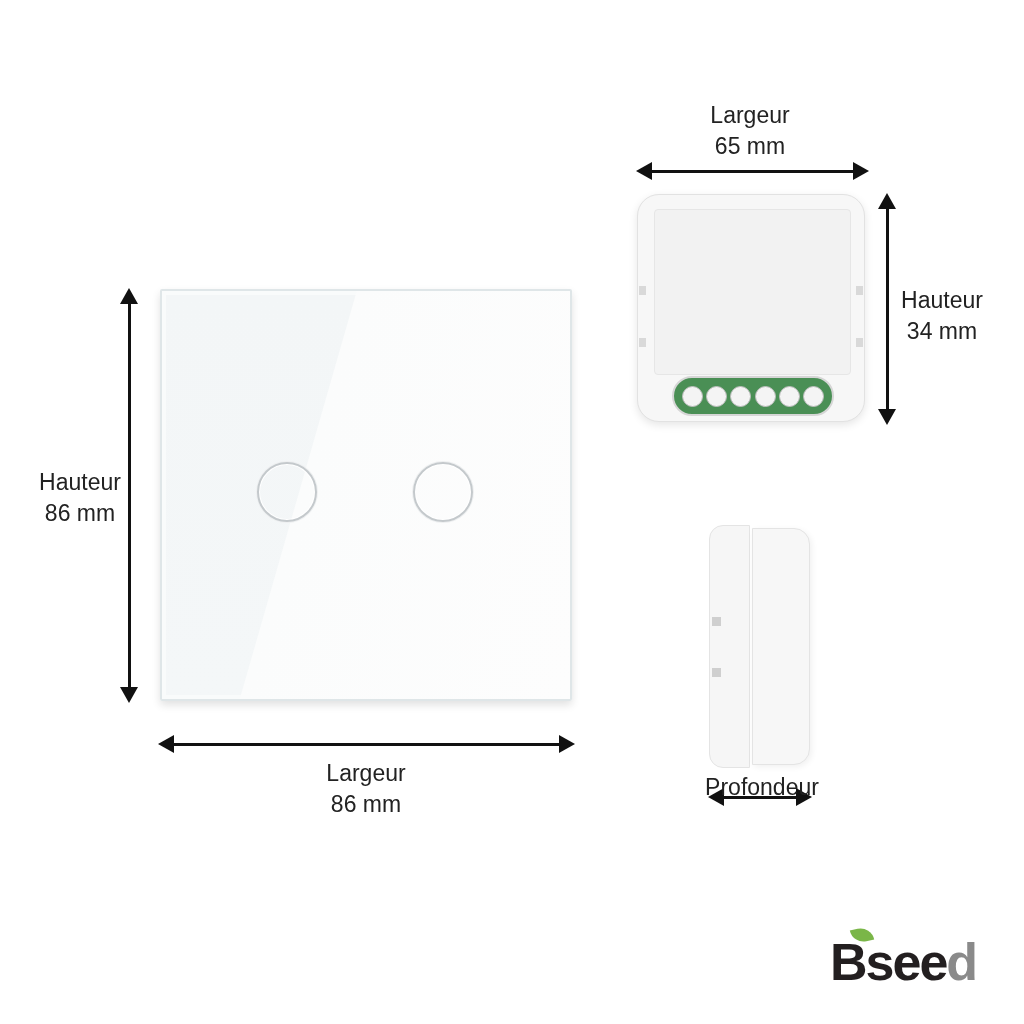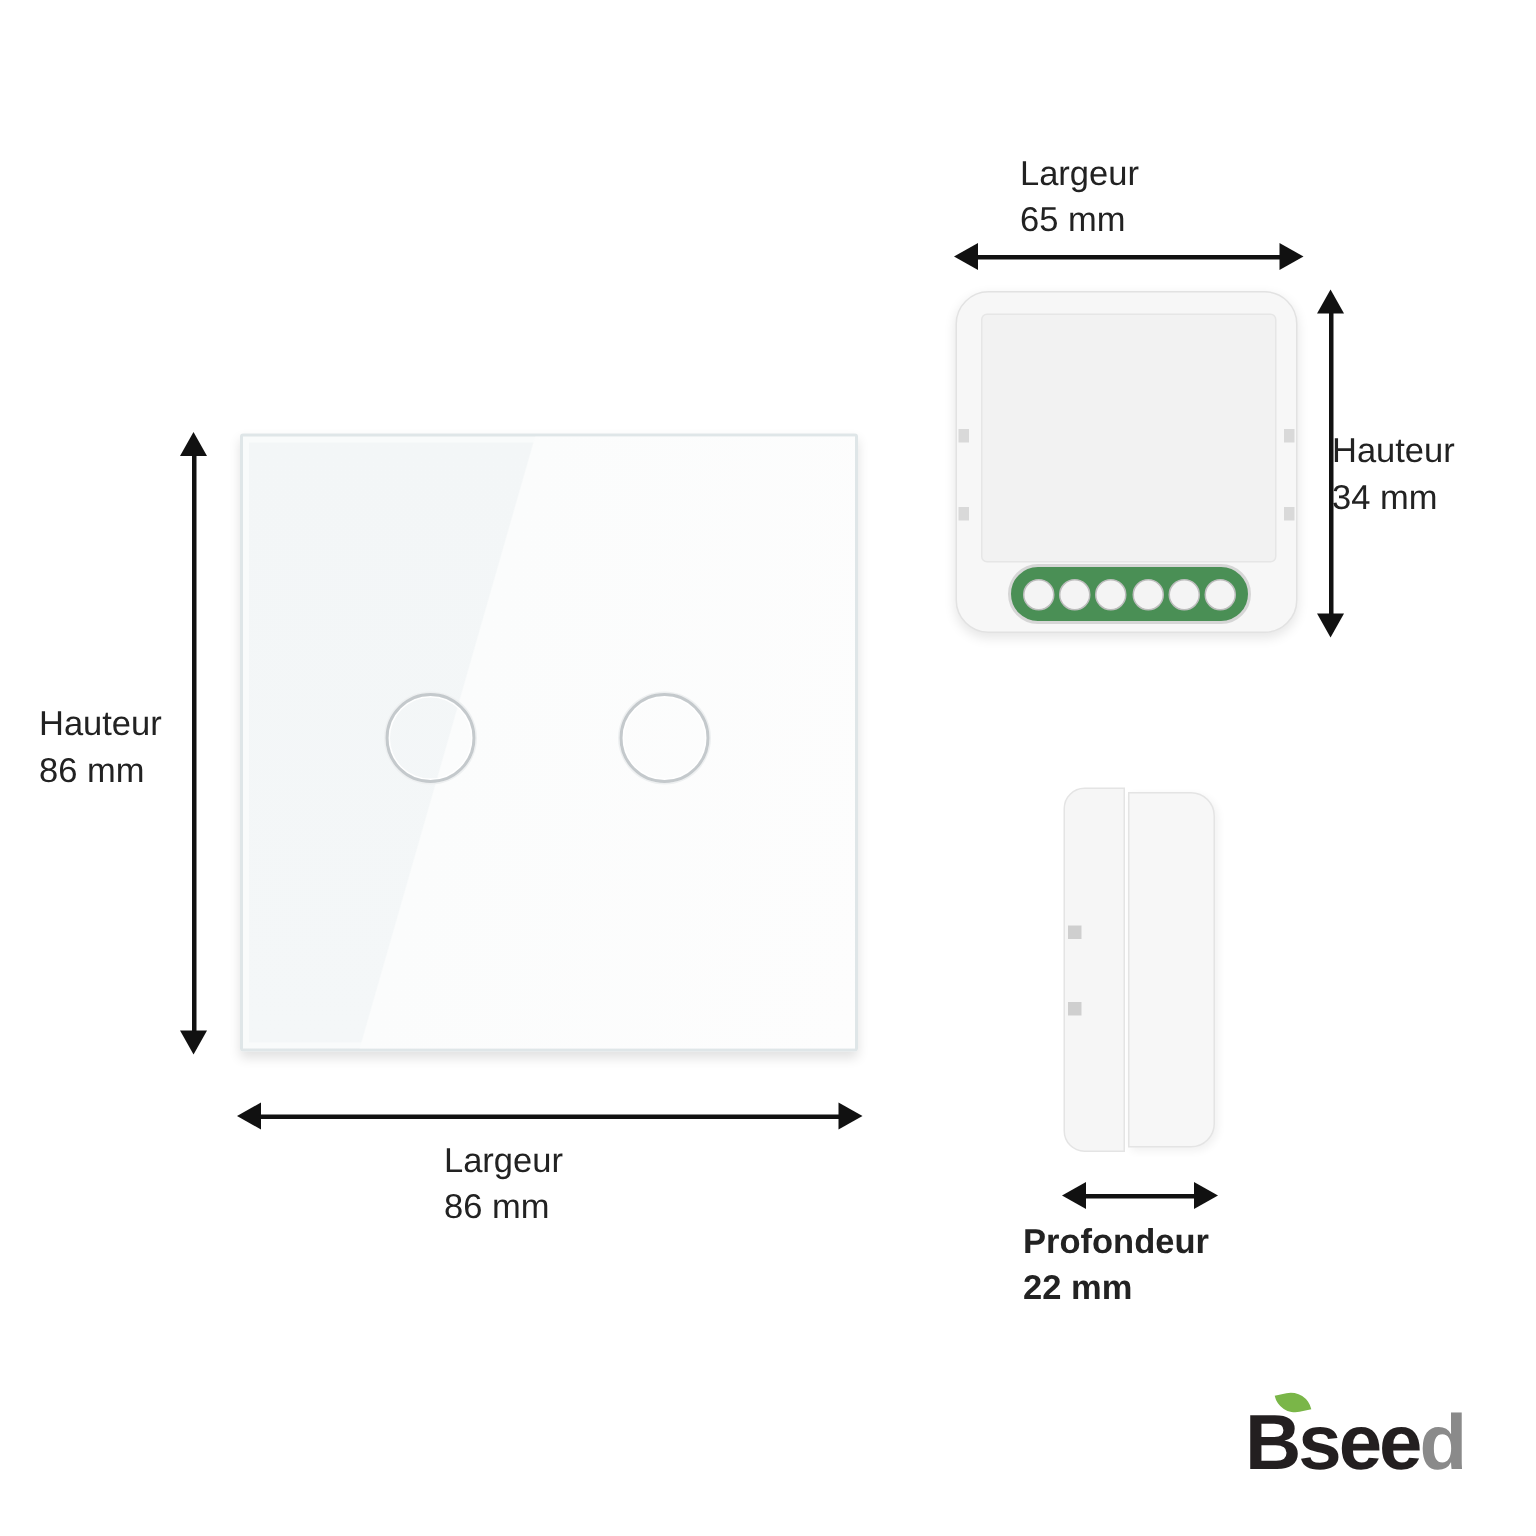--- a/index.html
+++ b/index.html
@@ -1,19 +1,19 @@
 <!DOCTYPE html>
 <html><head>
 <meta charset="utf-8">
 <style>
   html, body { margin:0; padding:0; }
   body { width:1024px; height:1024px; background:#ffffff; position:relative; overflow:hidden;
          font-family:"Liberation Sans", sans-serif; color:#1e1e1e; }
   .abs { position:absolute; }
-  .label { position:absolute; font-size:23px; line-height:31px; color:#222; }
+  .label { position:absolute; text-align:center; font-size:23px; line-height:31px; color:#222; }
   .label span { display:block; }
 
   
   .panel { left:160px; top:289px; width:412px; height:412px; box-sizing:border-box;
            border:2px solid #dfe6e8; border-radius:2px;
            background:linear-gradient(180deg,#f3f6f7 0%,#f4f7f8 100%);
            box-shadow:0 4px 8px rgba(0,0,0,0.12), inset 0 0 0 4px #f9fbfb; overflow:hidden; }
   .panel .sheen { position:absolute; left:0; top:0; width:100%; height:100%;
            background:linear-gradient(106deg, rgba(255,255,255,0) 0%, rgba(255,255,255,0) 37%, #fbfcfc 37.2%, #fdfdfd 100%); }
   .touch { position:absolute; width:60px; height:60px; border-radius:50%;
@@ -105,21 +105,20 @@
 
 <div class="abs side">
   <div class="left">
     <div class="tab" style="top:91px;"></div>
     <div class="tab" style="top:142px;"></div>
   </div>
   <div class="right"></div>
 </div>
 
 <div class="h-arrow" style="left:712px; top:796px; width:96px;"></div>
-<div class="label" style="left:682px; top:812px; width:160px;font-weight:bold;">
+<div class="label" style="left:682px; top:772px; width:160px;">
   <span>Profondeur</span>
-  <span>22 mm</span>
 </div>
 
 <div class="leaf"></div>
 <div class="abs logo">
   <span>Bsee</span><span class="d">d</span>
 </div>
 
 </body></html>

